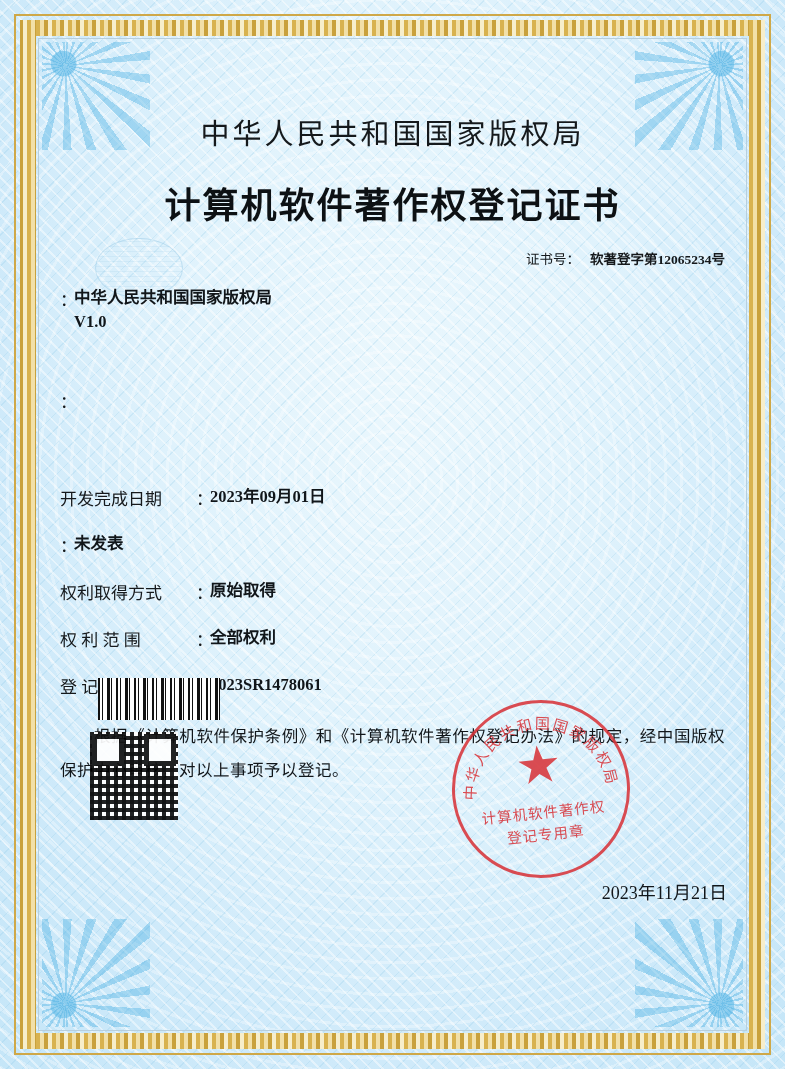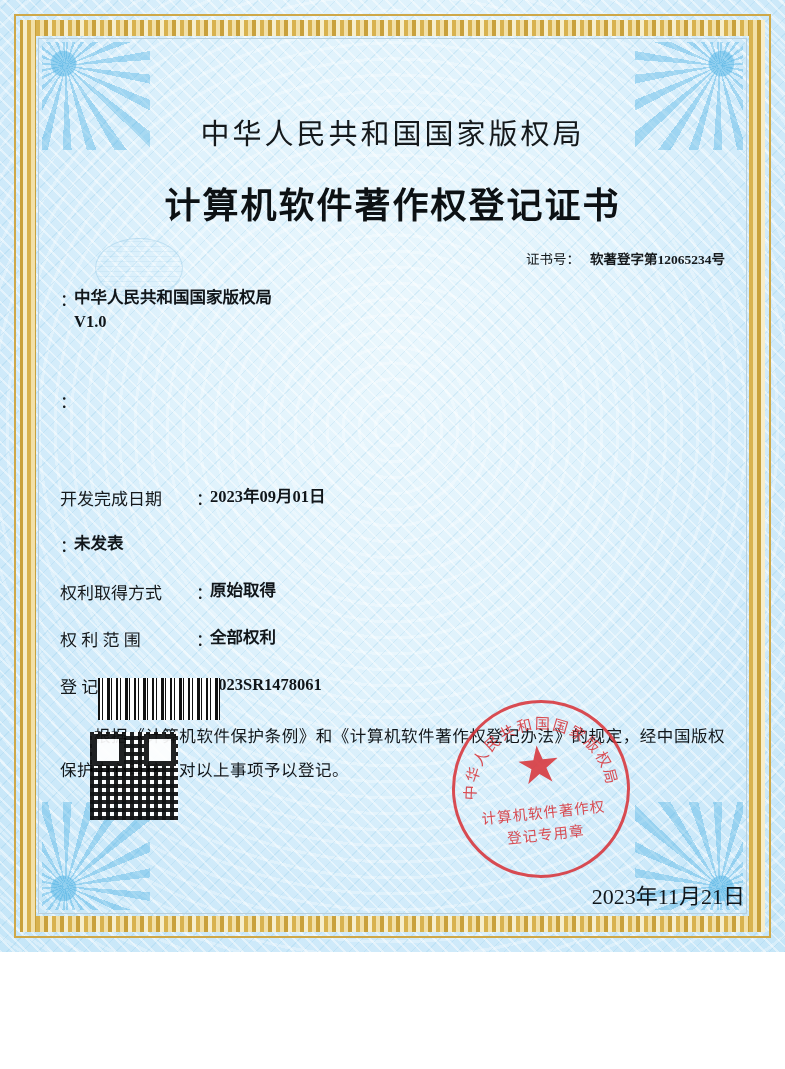--- a/index.html
+++ b/index.html
@@ -11,21 +11,21 @@
     width: 785px;
     height: 1069px;
     font-family: "Liberation Serif", "DejaVu Serif", serif;
     overflow: hidden;
   }
 
   
   .cert {
     position: relative;
     width: 785px;
-    height: 952px;
+    height: 1069px;
     box-sizing: border-box;
     background:
       radial-gradient(ellipse at 50% 35%, #eaf7fd 0%, #dff2fc 40%, #cfeafa 70%, #c5e6f8 100%);
     overflow: hidden;
   }
 
   
   .texture {
     position: absolute;
     inset: 0;
@@ -259,23 +259,23 @@
     text-align: center;
     font-size: 14.5px;
     font-family: "DejaVu Serif", "Liberation Serif", serif;
     letter-spacing: 1px;
   }
   .seal .line1 { top: 98px; }
   .seal .line2 { top: 120px; }
 
   .issue-date {
     position: absolute;
-    right: 40px;
+    right: 58px;
     top: 878px;
-    font-size: 22px;
+    font-size: 18px;
     color: #11161a;
     font-family: "Liberation Serif", serif;
   }
 </style>
 </head>
 <body>
 
 <div class="cert">
   <div class="texture"></div>
   <div class="frame-outer"></div>

